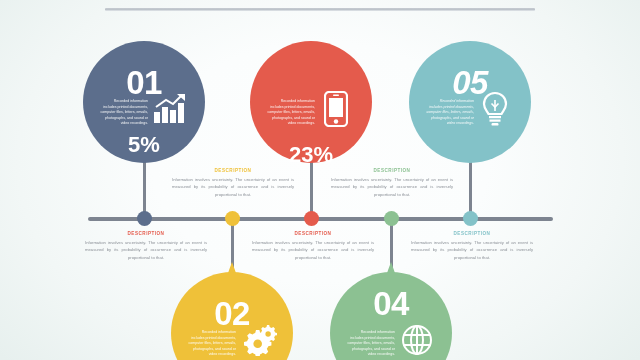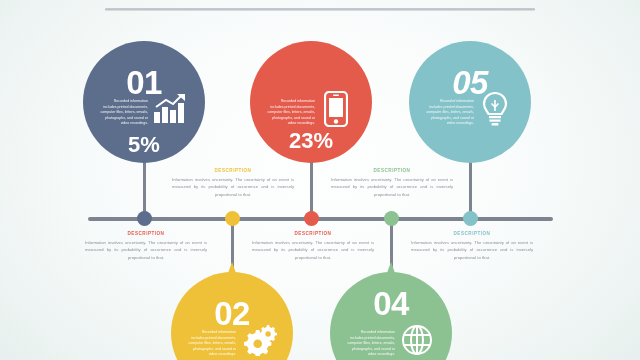--- a/index.html
+++ b/index.html
@@ -165,21 +165,21 @@
   <div class="bubble" style="left:250px; top:41px; width:122px; height:122px; background:#e45b4c;">
     <div class="body-text" style="left:17px; top:58px; width:48px;">Recorded information includes printed documents, computer files, letters, emails, photographs, and sound or video recordings.</div>
     <div class="icon-wrap" style="left:74px; top:50px;">
       <svg width="24" height="36" viewBox="0 0 24 36" fill="none">
         <rect x="1" y="1" width="22" height="34" rx="4" ry="4" stroke="#ffffff" stroke-width="2.2" fill="none"></rect>
         <rect x="5" y="7" width="14" height="19" fill="#ffffff"></rect>
         <circle cx="12" cy="30.5" r="2.2" fill="#ffffff"></circle>
         <rect x="9" y="3.5" width="6" height="1.4" rx="0.7" fill="#ffffff"></rect>
       </svg>
     </div>
-    <div class="pct" style="top:89px;">23%</div>
+    <div class="pct" style="top:103px;">23%</div>
   </div>
 
   <div class="tail" style="left:462px; top:140px; border-left:8px solid transparent; border-right:8px solid transparent; border-top:22px solid #83c2c8;"></div>
   <div class="bubble" style="left:409px; top:41px; width:122px; height:122px; background:#83c2c8;font-style:italic;">
     <div class="num" style="top:25px;">05</div>
     <div class="body-text" style="left:17px; top:58px; width:48px;">Recorded information includes printed documents, computer files, letters, emails, photographs, and sound or video recordings.</div>
     <div class="icon-wrap" style="left:72px; top:50px;">
       <svg width="28" height="36" viewBox="0 0 28 36" fill="none">
         <path d="M14 2 C7.5 2 3 7 3 13 C3 17.5 6 20 7.5 23 L20.5 23 C22 20 25 17.5 25 13 C25 7 20.5 2 14 2 Z" stroke="#ffffff" stroke-width="2.2" fill="none"></path>
         <rect x="8" y="25" width="12" height="2.2" fill="#ffffff"></rect>

